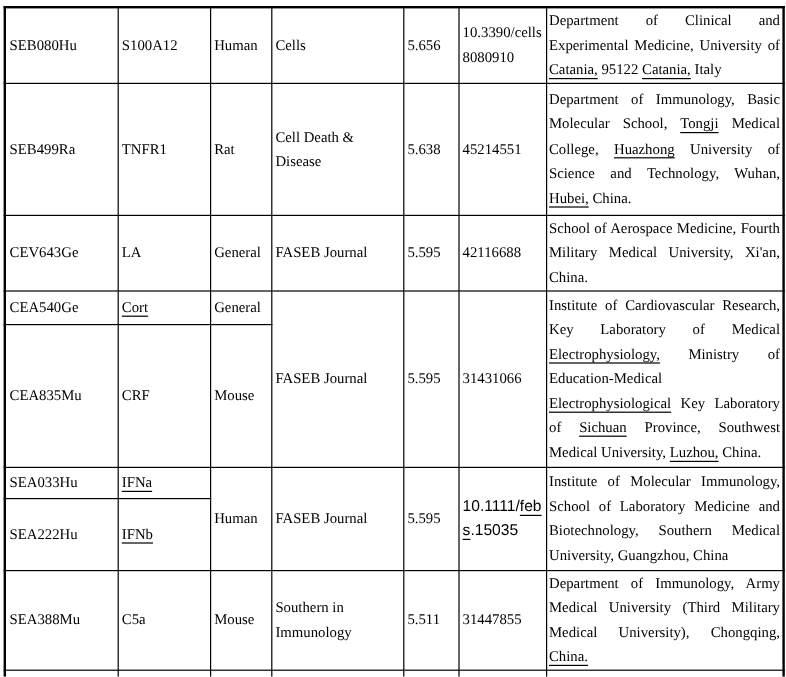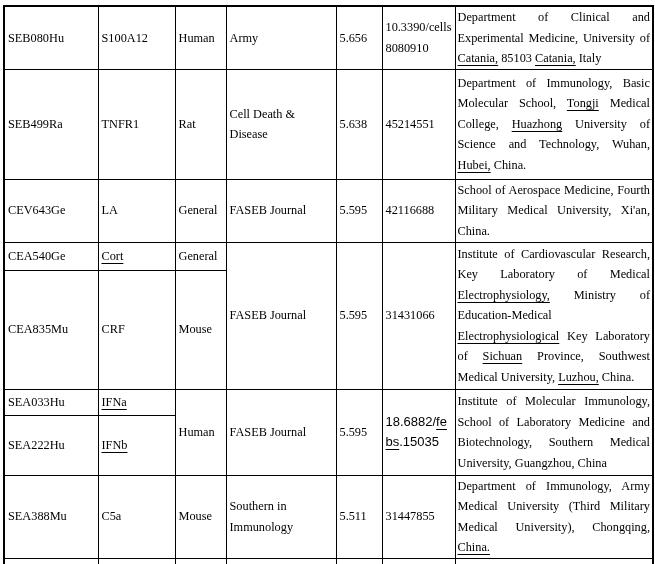--- a/index.html
+++ b/index.html
@@ -59,24 +59,24 @@
         <col style="width: 110px;">
         <col style="width: 46px;">
         <col style="width: 73px;">
         <col style="width: 198px;">
       </colgroup>
     <tbody id="pub-tbody">
         <tr style="height: 62px;">
           <td class="cell"><span>SEB080Hu</span></td>
           <td class="cell"><span>S100A12</span></td>
           <td class="cell"><span>Human</span></td>
-          <td class="cell"><span>Army</span></td>
+          <td class="cell"><span>Cells</span></td>
           <td class="cell"><span>5.656</span></td>
           <td class="cell doi"><span>10.3390/cells8080910</span></td>
-          <td class="cell affiliation"><span>Department of Clinical and Experimental Medicine, University of </span><span class="sq">Catania,</span><span> 85103 </span><span class="sq">Catania,</span><span> Italy</span></td>
+          <td class="cell affiliation"><span>Department of Clinical and Experimental Medicine, University of </span><span class="sq">Catania,</span><span> 95122 </span><span class="sq">Catania,</span><span> Italy</span></td>
         </tr>
         <tr style="height: 110px;">
           <td class="cell"><span>SEB499Ra</span></td>
           <td class="cell"><span>TNFR1</span></td>
           <td class="cell"><span>Rat</span></td>
           <td class="cell"><span>Cell Death &amp; Disease</span></td>
           <td class="cell"><span>5.638</span></td>
           <td class="cell doi"><span>45214551</span></td>
           <td class="cell affiliation"><span>Department of Immunology, Basic Molecular School, </span><span class="sq">Tongji</span><span> Medical College, </span><span class="sq">Huazhong</span><span> University of Science and Technology, Wuhan, </span><span class="sq">Hubei,</span><span> China.</span></td>
         </tr>
@@ -102,21 +102,21 @@
           <td class="cell"><span>CEA835Mu</span></td>
           <td class="cell"><span>CRF</span></td>
           <td class="cell"><span>Mouse</span></td>
         </tr>
         <tr style="height: 26px;">
           <td class="cell"><span>SEA033Hu</span></td>
           <td class="cell"><span class="sq">IFNa</span></td>
           <td class="cell" rowspan="2"><span>Human</span></td>
           <td class="cell" rowspan="2"><span>FASEB Journal</span></td>
           <td class="cell" rowspan="2"><span>5.595</span></td>
-          <td class="cell doi doi-sans" rowspan="2"><span>18.6882/</span><span class="sq">febs</span><span>.15035</span></td>
+          <td class="cell doi doi-sans" rowspan="2"><span>10.1111/</span><span class="sq">febs</span><span>.15035</span></td>
           <td class="cell affiliation" rowspan="2"><span>Institute of Molecular Immunology, School of Laboratory Medicine and Biotechnology, Southern Medical University, Guangzhou, China</span></td>
         </tr>
         <tr style="height: 60px;">
           <td class="cell"><span>SEA222Hu</span></td>
           <td class="cell"><span class="sq">IFNb</span></td>
         </tr>
         <tr style="height: 82px;">
           <td class="cell"><span>SEA388Mu</span></td>
           <td class="cell"><span>C5a</span></td>
           <td class="cell"><span>Mouse</span></td>

